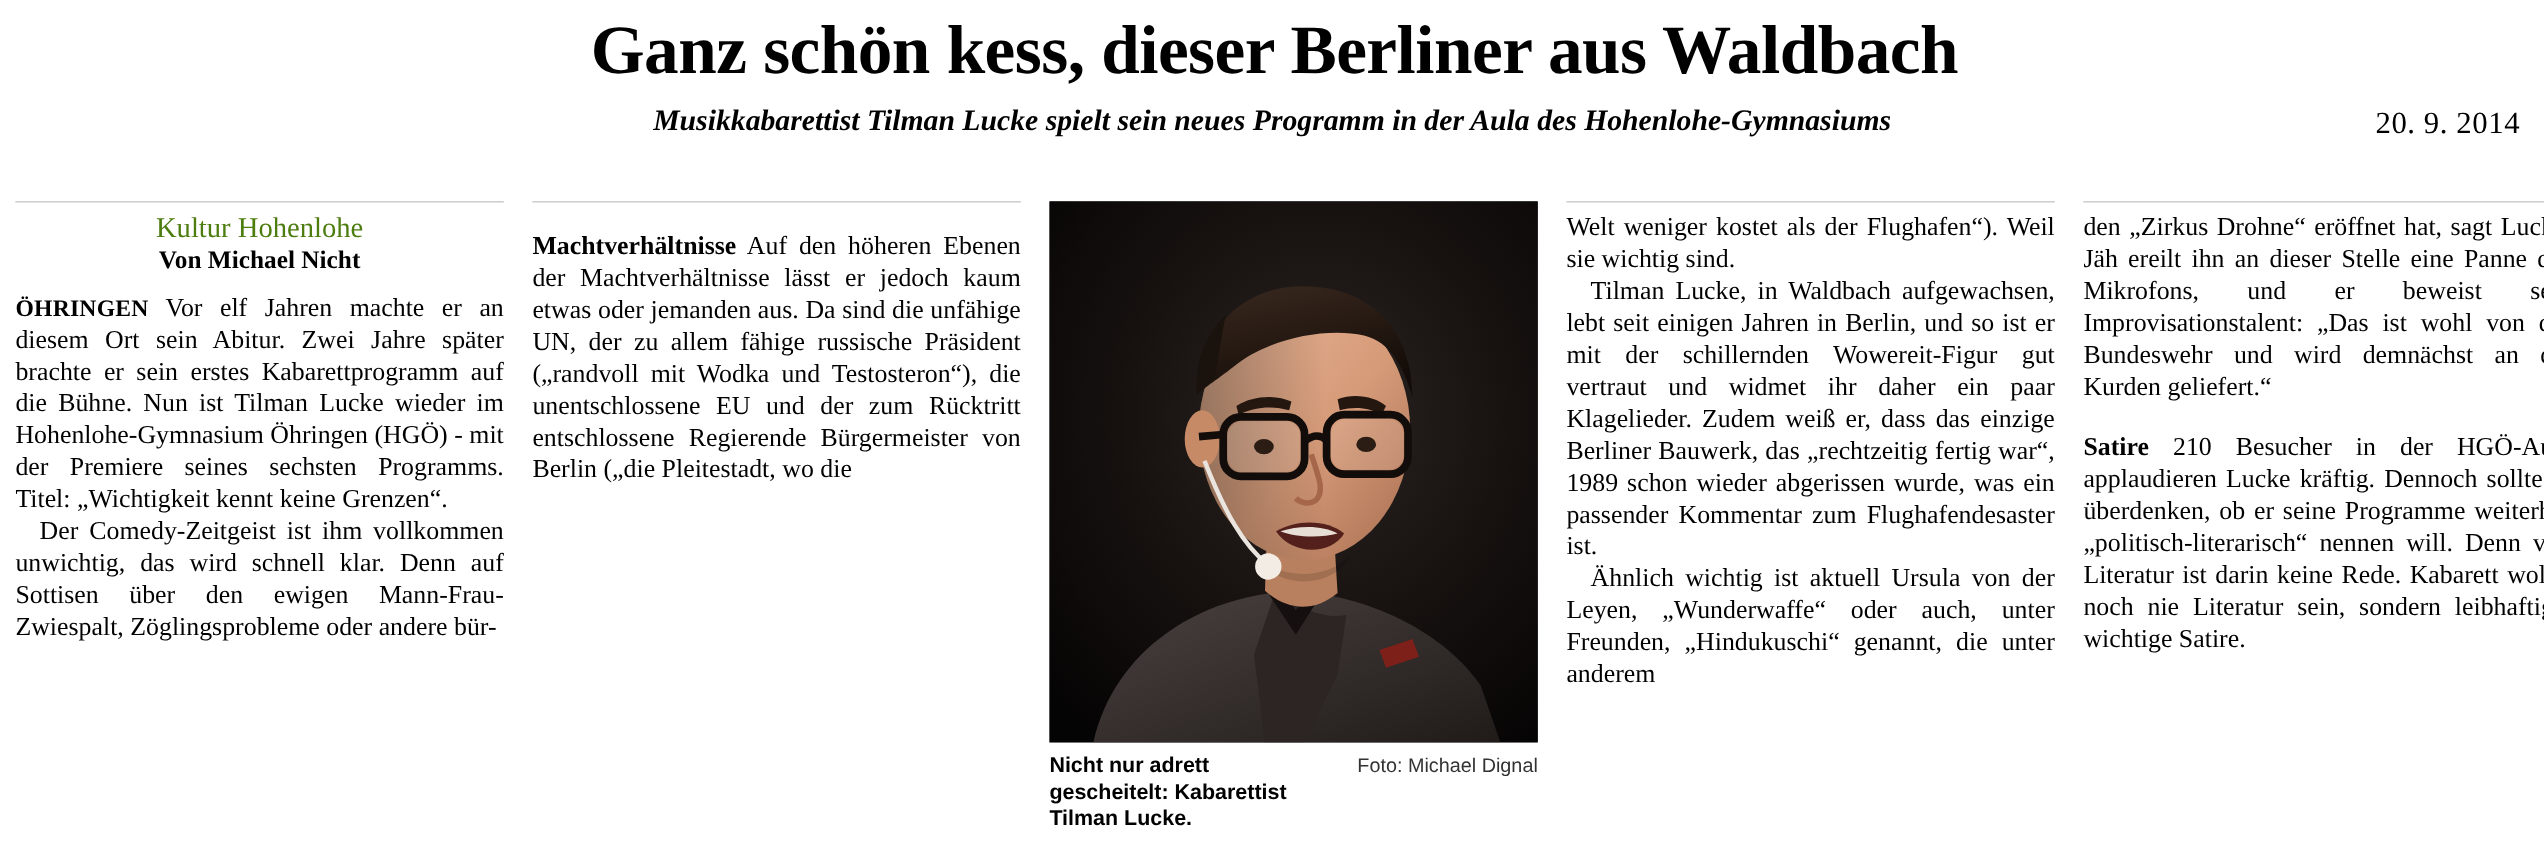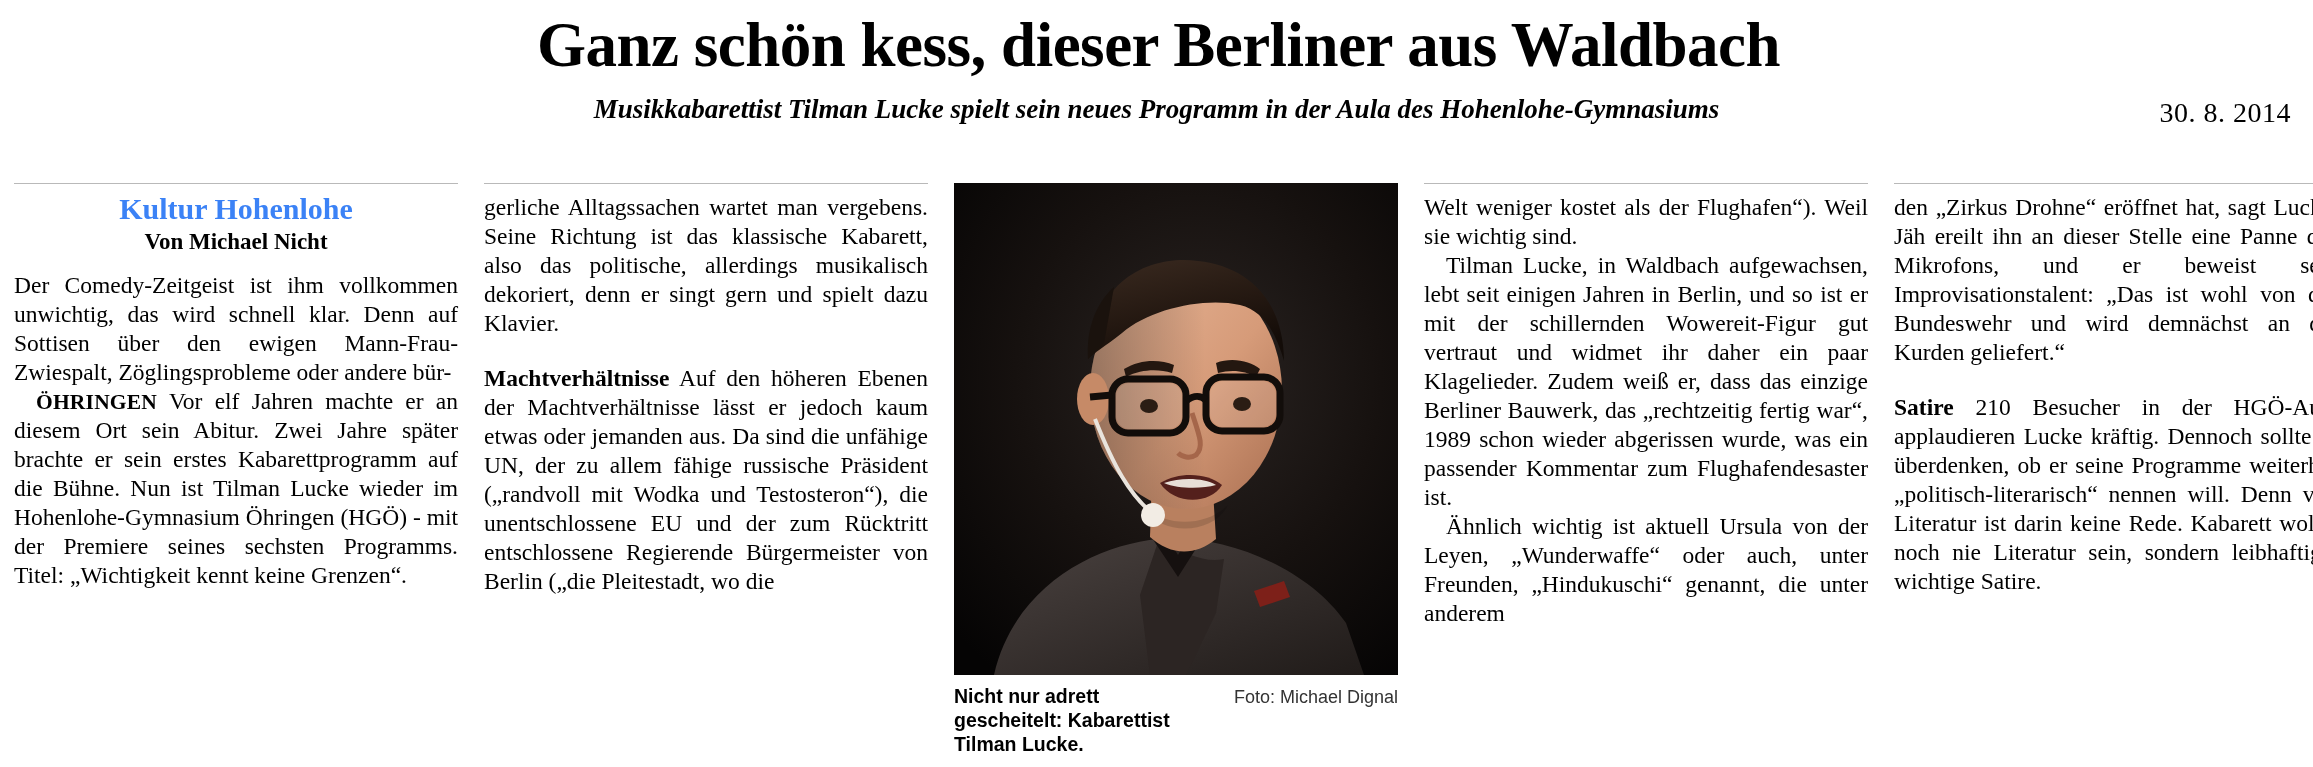--- a/index.html
+++ b/index.html
@@ -88,23 +88,23 @@
   .col p + p {
     text-indent: 22px;
   }
   .col p.noindent + p.noindent {
     text-indent: 0;
   }
 
   
   .kicker {
     text-align: center;
-    color: #3b82f6;
-    font-weight: bold;
-    font-size: 30px;
+    color: #4d7c0f;
+    font-weight: normal;
+    font-size: 26px;
     line-height: 1.05;
     margin-bottom: 4px;
   }
   .byline {
     text-align: center;
     font-weight: bold;
     font-size: 23px;
     margin-bottom: 16px;
   }
   .dateline {
@@ -153,36 +153,35 @@
 </style>
 </head>
 <body>
 
 <div class="page">
 
   <h1 class="headline">Ganz schön kess, dieser Berliner aus Waldbach</h1>
 
   <div class="subhead-row">
     <div class="subhead">Musikkabarettist Tilman Lucke spielt sein neues Programm in der Aula des Hohenlohe-Gymnasiums</div>
-    <div class="issue-date">30. 8. 2014</div>
+    <div class="issue-date">20. 9. 2014</div>
   </div>
 
   <div class="columns">
 
     <div class="col">
       <div class="col-rule"></div>
       <div class="kicker">Kultur Hohenlohe</div>
       <div class="byline">Von Michael Nicht</div>
+      <p class="body noindent"><span class="dateline">ÖHRINGEN</span> <span>Vor elf Jahren machte er an diesem Ort sein Abitur. Zwei Jahre später brachte er sein erstes Kabarettprogramm auf die Bühne. Nun ist Tilman Lucke wieder im Hohenlohe-Gymnasium Öhringen (HGÖ) - mit der Premiere seines sechsten Programms. Titel: „Wichtigkeit kennt keine Grenzen“.</span></p>
       <p class="body">Der Comedy-Zeitgeist ist ihm vollkommen unwichtig, das wird schnell klar. Denn auf Sottisen über den ewigen Mann-Frau-Zwiespalt, Zöglingsprobleme oder andere bür-</p>
-      <p class="body noindent"><span class="dateline">ÖHRINGEN</span> <span>Vor elf Jahren machte er an diesem Ort sein Abitur. Zwei Jahre später brachte er sein erstes Kabarettprogramm auf die Bühne. Nun ist Tilman Lucke wieder im Hohenlohe-Gymnasium Öhringen (HGÖ) - mit der Premiere seines sechsten Programms. Titel: „Wichtigkeit kennt keine Grenzen“.</span></p>
-    </div>
-
-    <div class="col">
-      <div class="col-rule"></div>
-      <p class="body noindent">gerliche Alltagssachen wartet man vergebens. Seine Richtung ist das klassische Kabarett, also das politische, allerdings musikalisch dekoriert, denn er singt gern und spielt dazu Klavier.</p>
+    </div>
+
+    <div class="col">
+      <div class="col-rule"></div>
       <p class="body noindent" style="margin-top:26px"><span class="subhead-run">Machtverhältnisse</span> <span>Auf den höheren Ebenen der Machtverhältnisse lässt er jedoch kaum etwas oder jemanden aus. Da sind die unfähige UN, der zu allem fähige russische Präsident („randvoll mit Wodka und Testosteron“), die unentschlossene EU und der zum Rücktritt entschlossene Regierende Bürgermeister von Berlin („die Pleitestadt, wo die</span></p>
     </div>
 
     <div class="col photo-col">
       <div class="photo">
         <svg width="444" height="492" viewBox="0 0 444 492" xmlns="http://www.w3.org/2000/svg">
           <defs>
             <radialGradient id="bgGrad" cx="55%" cy="40%" r="75%">
               <stop offset="0%" stop-color="#2a2422"></stop>
               <stop offset="55%" stop-color="#16110f"></stop>

